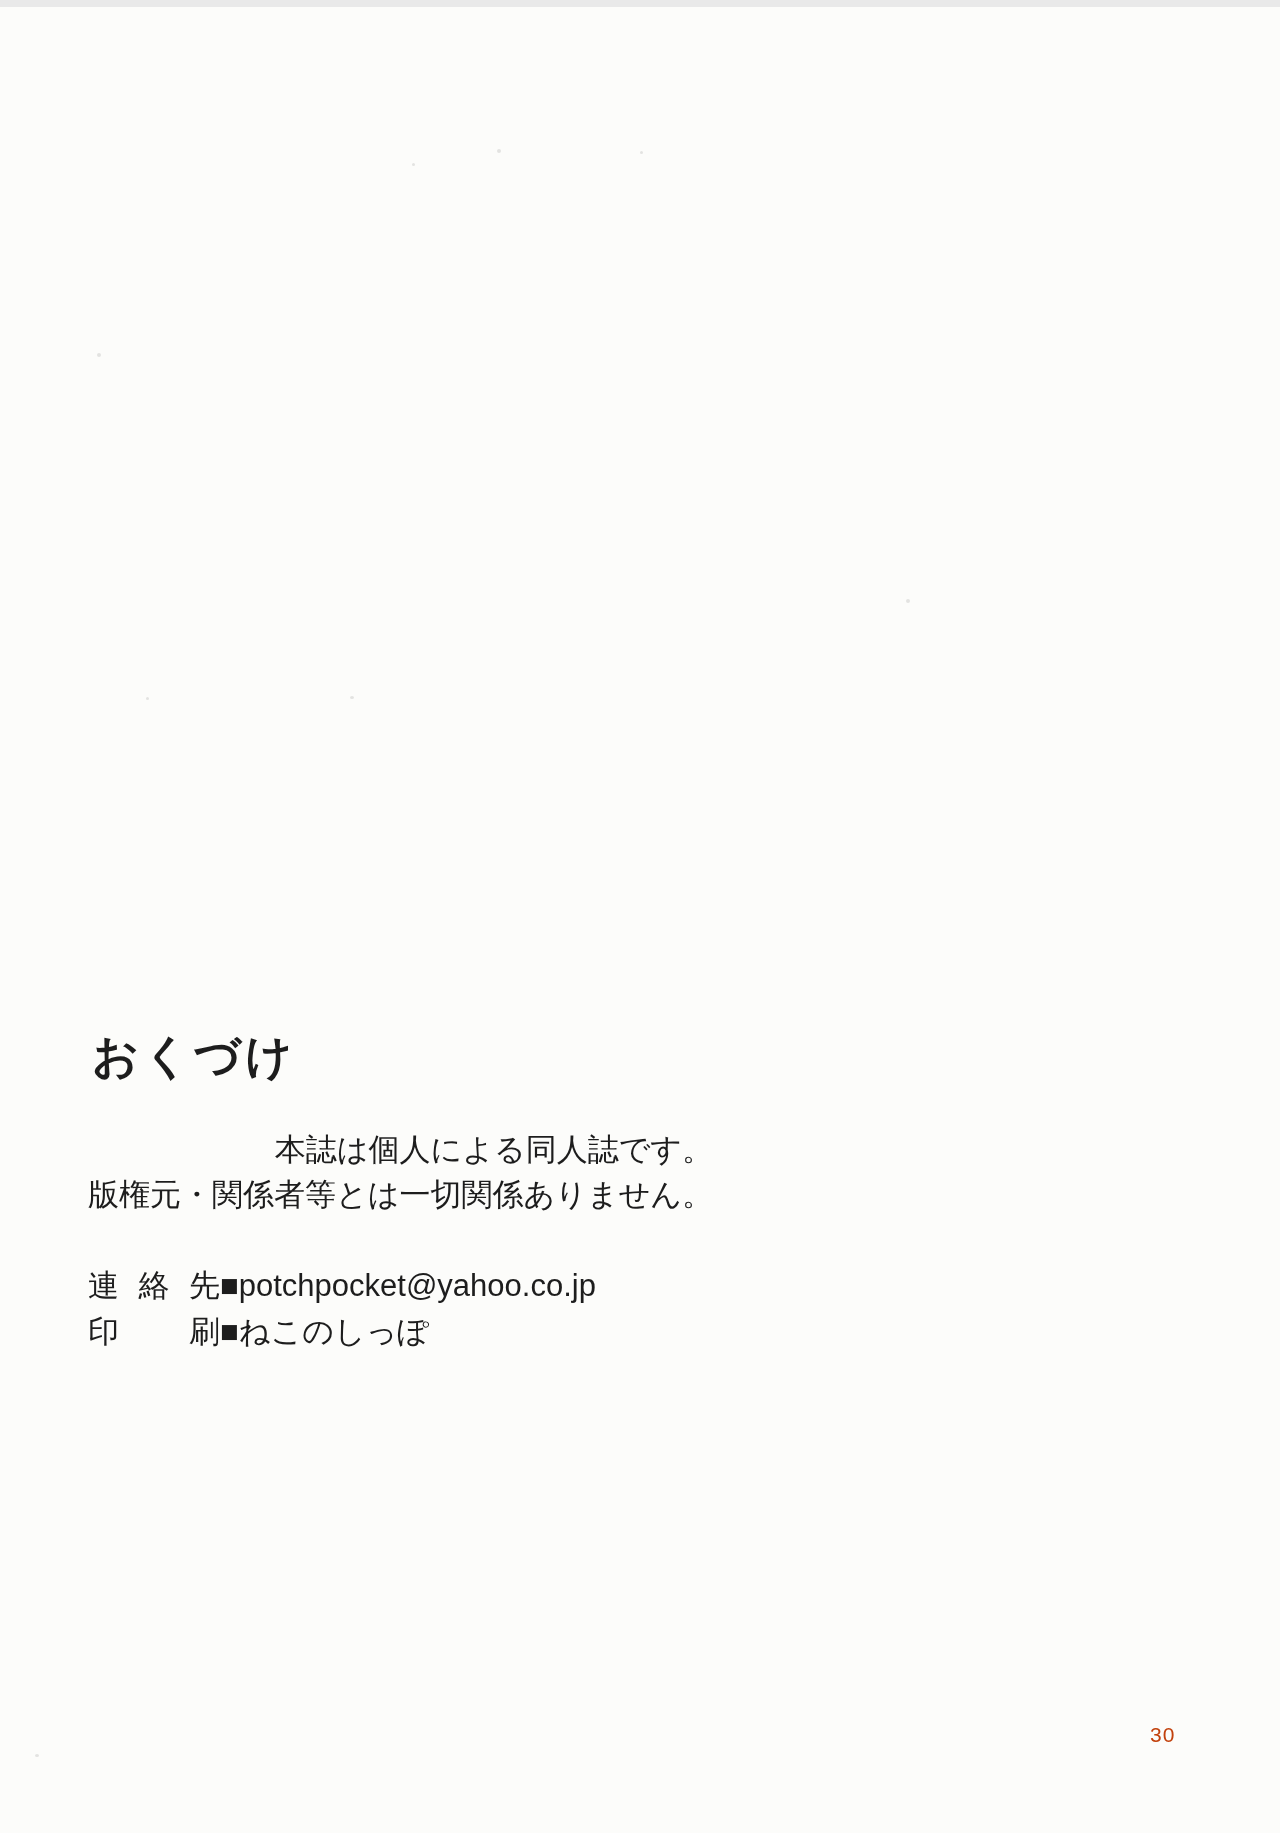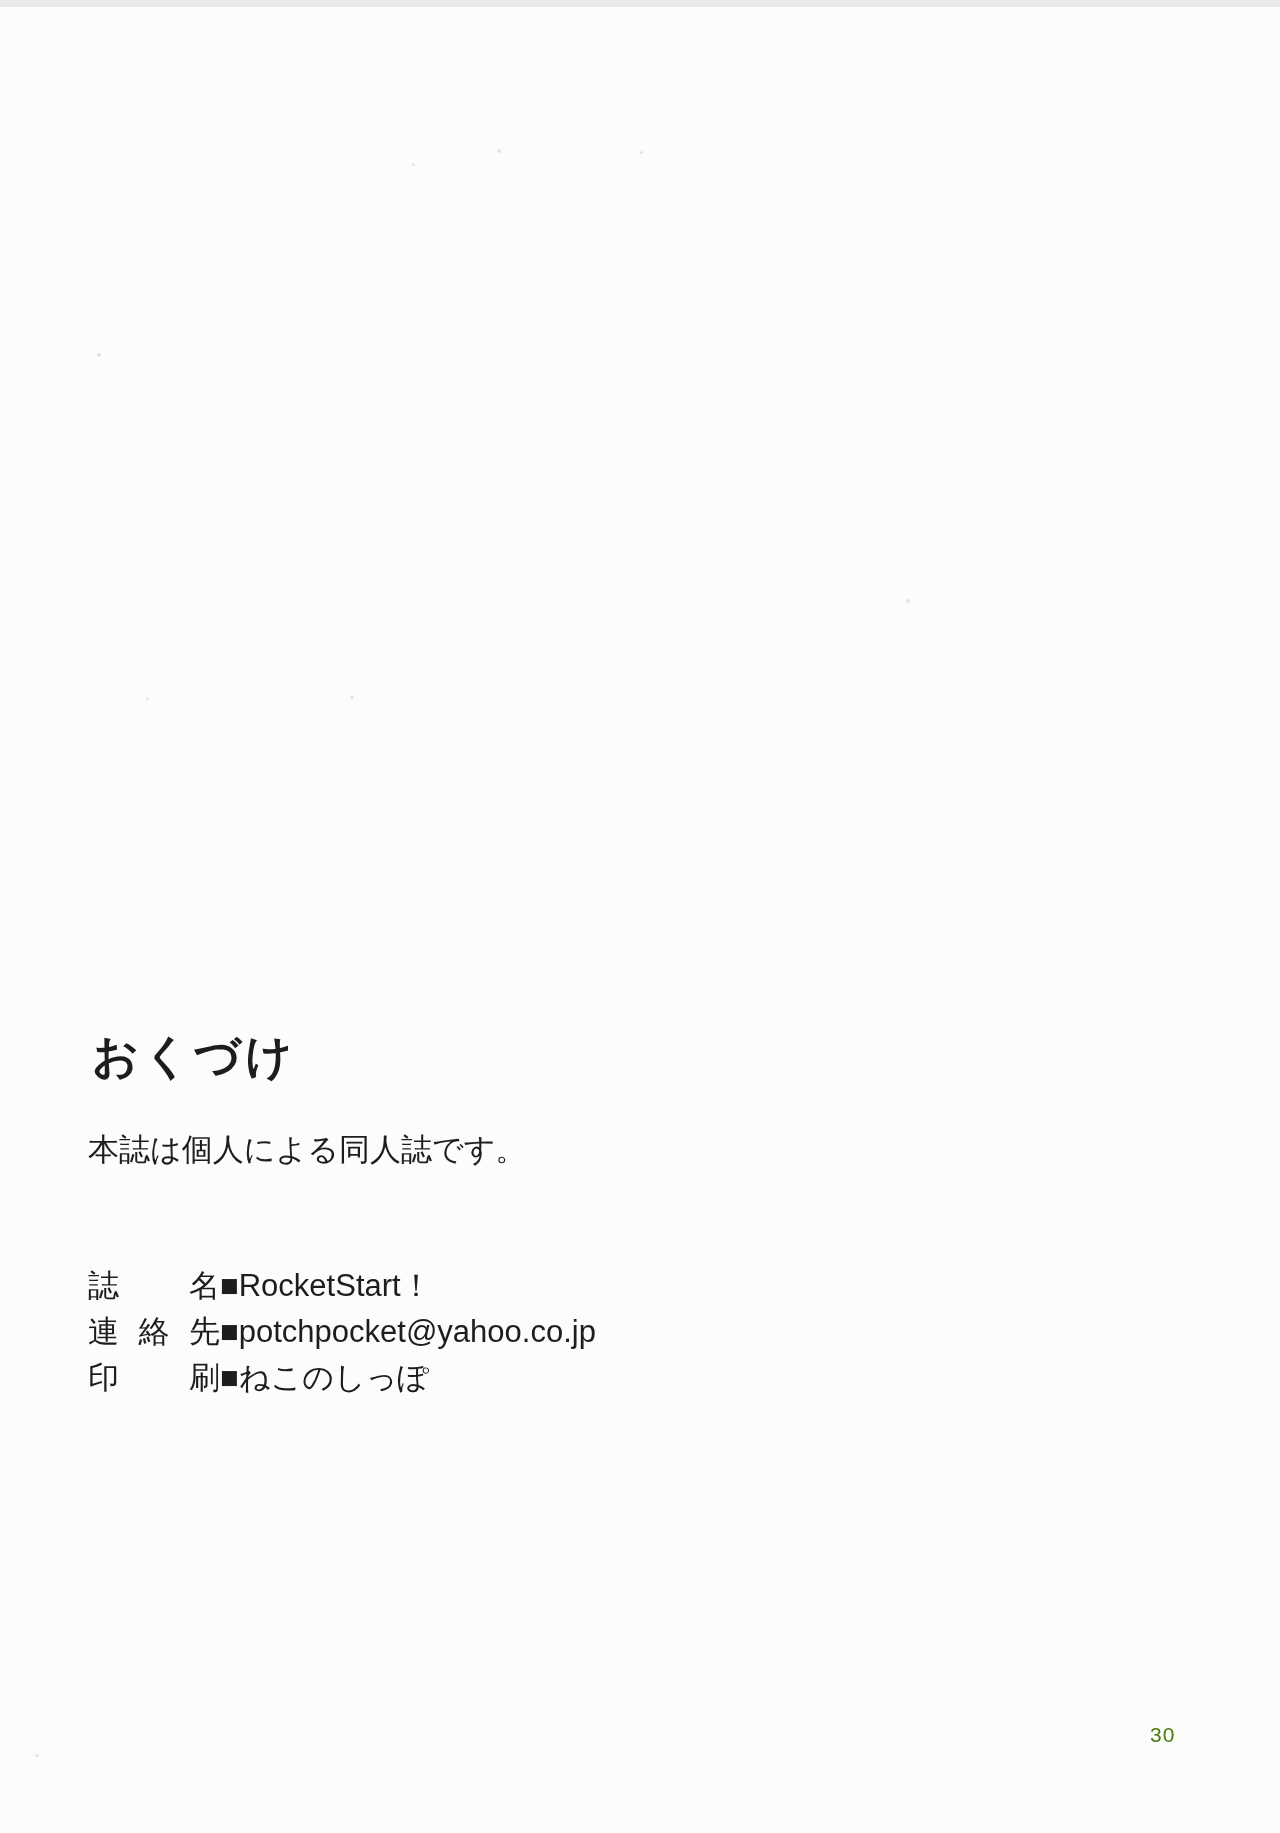--- a/index.html
+++ b/index.html
@@ -70,21 +70,21 @@
     font-weight: 600;
     white-space: nowrap;
   }
   .restriction-row { height: 46px; }
   .page-number {
     position: absolute;
     left: 1150px;
     top: 1716px;
     font-size: 21px;
     letter-spacing: 1px;
-    color: #4d7c0f;
+    color: #c2410c;
   }
 </style>
 </head>
 <body>
 
 <div class="page">
 
   <div>
     <div class="speck" style="left:497px; top:142px; width:4px; height:4px;"></div>
     <div class="speck" style="left:412px; top:156px; width:3px; height:3px;"></div>
@@ -93,26 +93,24 @@
     <div class="speck" style="left:906px; top:592px; width:4px; height:4px;"></div>
     <div class="speck" style="left:350px; top:689px; width:4px; height:3px;"></div>
     <div class="speck" style="left:146px; top:690px; width:3px; height:3px;"></div>
     <div class="speck" style="left:35px;  top:1747px; width:4px; height:3px;"></div>
   </div>
 
   <div class="title">おくづけ</div>
 
   <div class="disclaimer">
     <div>本誌は個人による同人誌です。</div>
+    <div>版権元・関係者等とは一切関係ありません。</div>
   </div>
 
   <div class="colophon">
-    <div class="colophon-row">
-      <span class="label">誌　名</span><span class="marker">■</span><span>RocketStart！</span>
-    </div>
     <div class="colophon-row">
       <span class="label">連絡先</span><span class="marker">■</span><span>potchpocket@yahoo.co.jp</span>
     </div>
     <div class="colophon-row">
       <span class="label">印　刷</span><span class="marker">■</span><span>ねこのしっぽ</span>
     </div>
   </div>
 
 
   <div class="page-number">30</div>

